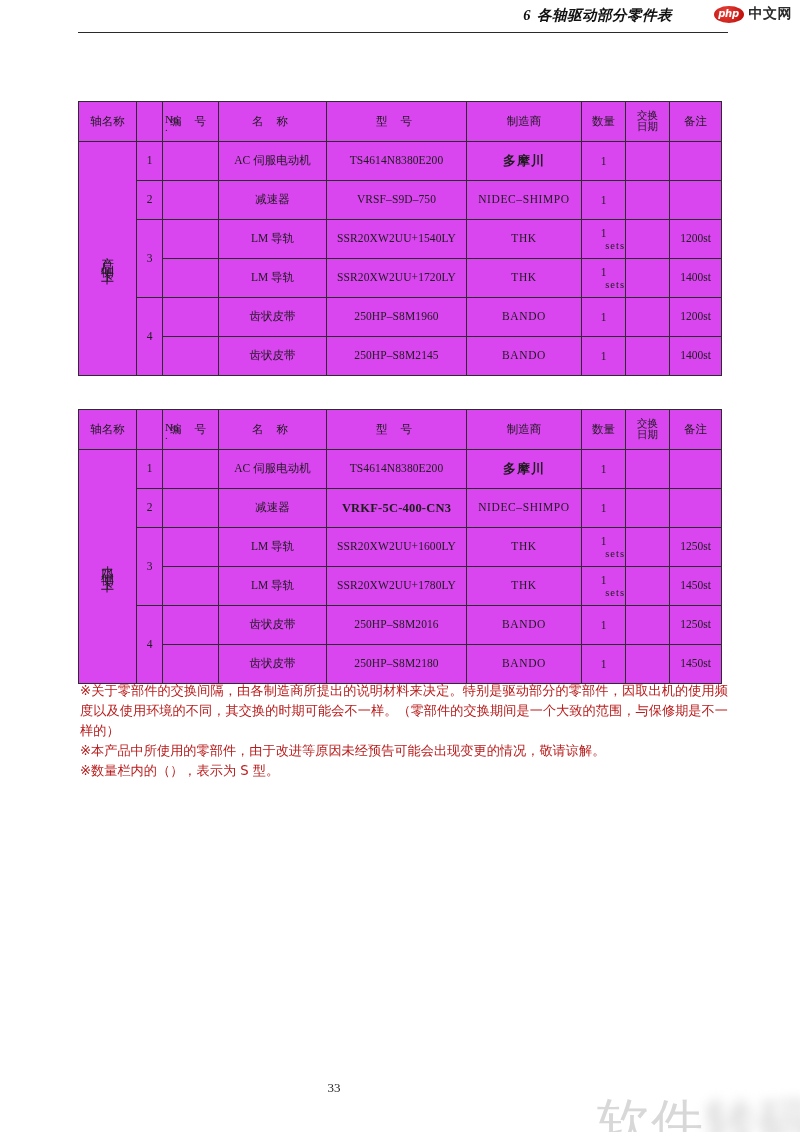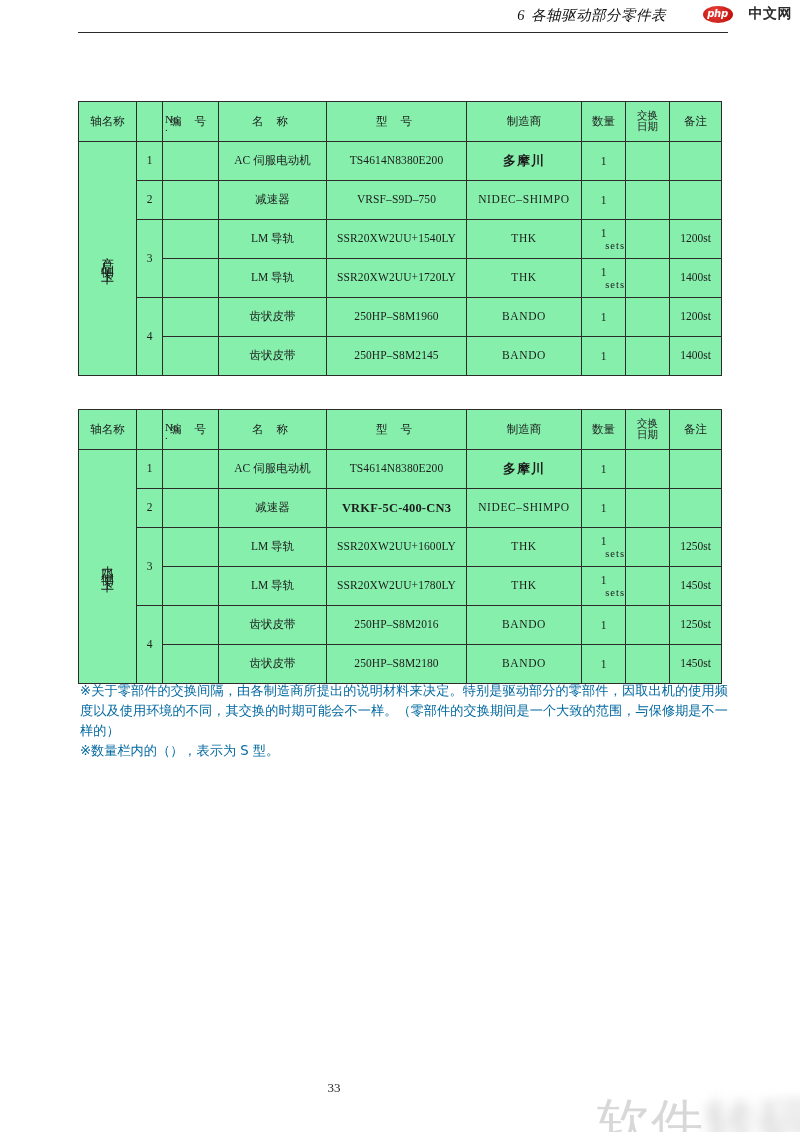--- a/index.html
+++ b/index.html
@@ -21,41 +21,41 @@
   
   .page-header {
     position: absolute;
     top: 4px;
     left: 0;
     width: 800px;
     height: 40px;
   }
   .header-title {
     position: absolute;
-    right: 134px;
+    right: 128px;
     top: 2px;
     font-family: "Liberation Serif", "DejaVu Serif", serif;
     font-size: 14.5px;
-    font-weight: 400;
+    font-weight: 700;
     font-style: italic;
     letter-spacing: 0.5px;
     white-space: nowrap;
     color: #111;
   }
   .header-title .sec-num {
     font-family: "Liberation Serif", serif;
     margin-right: 6px;
   }
   .wm-logo {
     position: absolute;
     right: 8px;
     top: 1px;
     display: flex;
     align-items: center;
-    gap: 16px;
+    gap: 5px;
     white-space: nowrap;
   }
   .wm-badge {
     display: inline-flex;
     align-items: center;
     justify-content: center;
     width: 30px;
     height: 17px;
     border-radius: 50%;
     background: radial-gradient(circle at 40% 35%, #e8413a, #c0100b 85%);
@@ -83,21 +83,21 @@
     border-top: 1.3px solid #2a2a2a;
   }
 
   
   .parts-table {
     position: absolute;
     left: 78px;
     border-collapse: collapse;
     table-layout: fixed;
     width: 643px;
-    background: #86efac;
+    background: #d946ef;
   }
   #table-product { top: 101px; }
   #table-gate    { top: 409px; }
 
   .parts-table td, .parts-table th {
     border: 1px solid #2c2c2c;
     padding: 0;
     text-align: center;
     vertical-align: middle;
     font-size: 11.5px;
@@ -175,21 +175,21 @@
 
   
   .footnotes {
     position: absolute;
     left: 80px;
     top: 681px;
     width: 648px;
     font-family: "DejaVu Sans", sans-serif;
     font-size: 13.2px;
     line-height: 1.52;
-    color: #0369a1;
+    color: #b91c1c;
     text-align: justify;
   }
   .footnotes p { margin: 0; }
 
   
   .page-number {
     position: absolute;
     top: 1080px;
     left: 0;
     width: 668px;
@@ -437,18 +437,19 @@
           <span class="qty-stack">1</span>
         </td>
         <td class=""></td>
         <td class="cell-note">1450st</td>
       </tr>
     </tbody>
 </table>
 
 <div class="footnotes">
     <p>※关于零部件的交换间隔，由各制造商所提出的说明材料来决定。特别是驱动部分的零部件，因取出机的使用频度以及使用环境的不同，其交换的时期可能会不一样。（零部件的交换期间是一个大致的范围，与保修期是不一样的）</p>
+    <p>※本产品中所使用的零部件，由于改进等原因未经预告可能会出现变更的情况，敬请谅解。</p>
     <p>※数量栏内的（），表示为 S 型。</p>
   </div>
 
 <div class="bottom-watermark"><span>软件</span><span class="blurred">转码</span></div>
 
 <div class="page-number">33</div>
 
 </body></html>

